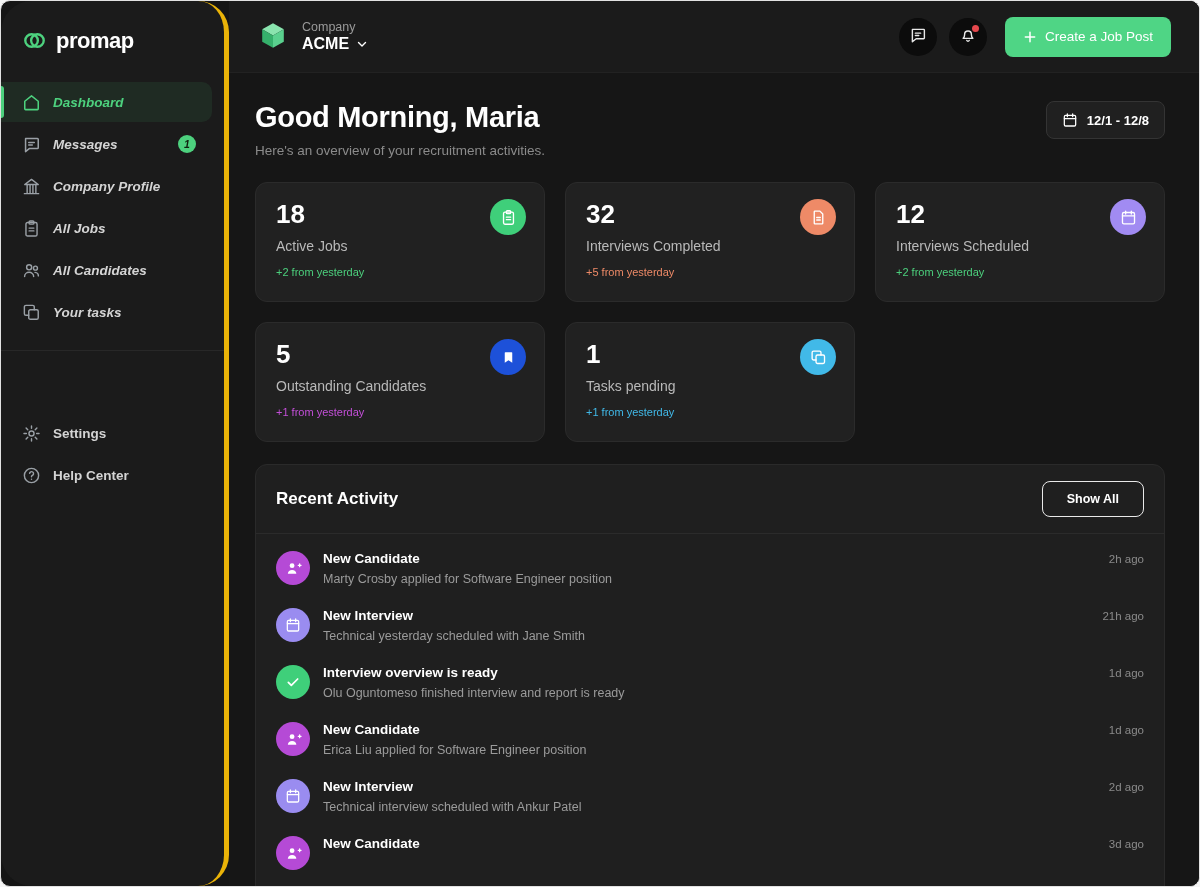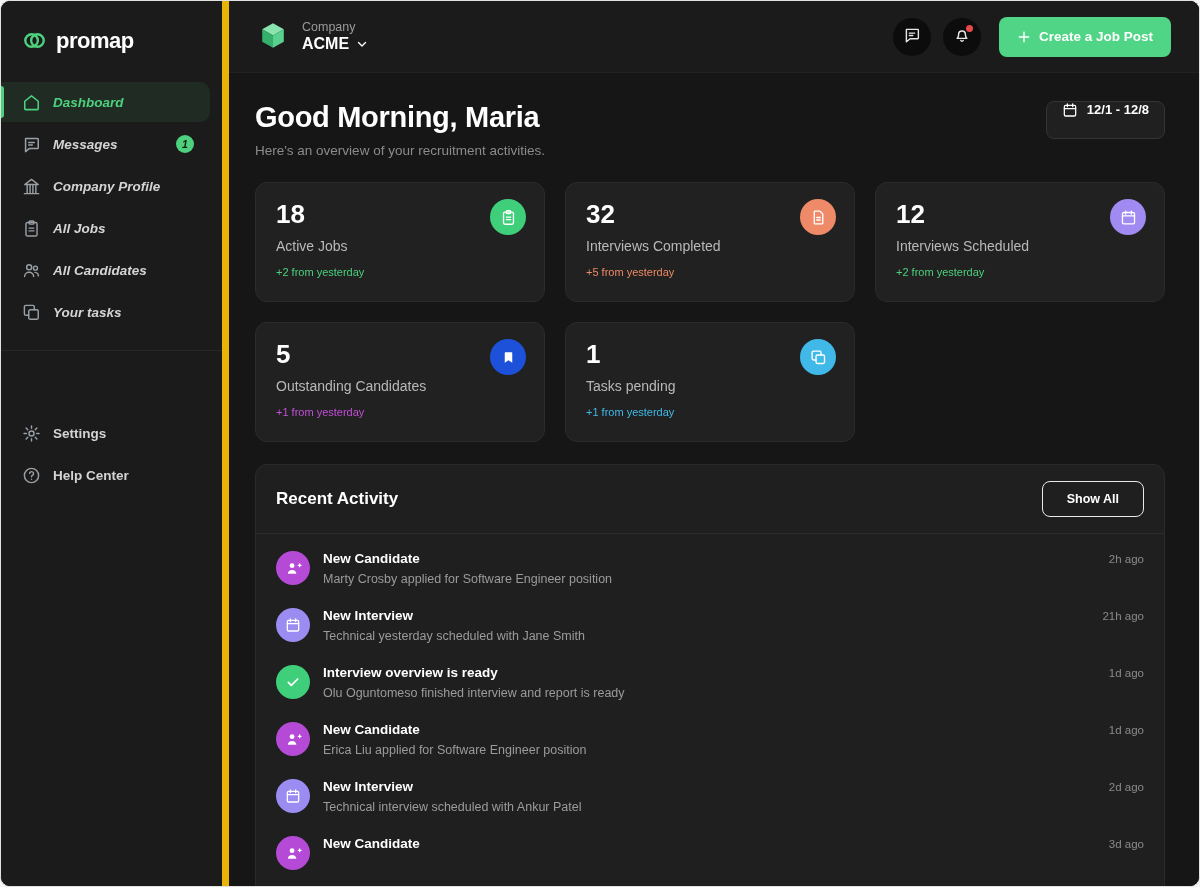--- a/index.html
+++ b/index.html
@@ -1,20 +1,20 @@
 <!DOCTYPE html>
 <html><head>
 <meta charset="utf-8">
 <style>
   * { margin:0; padding:0; box-sizing:border-box; }
   html,body { width:1200px; height:887px; background:#f5f5f5; font-family:"Liberation Sans","DejaVu Sans",sans-serif; }
   .app { width:1200px; height:887px; display:flex; background:#151515; border-radius:10px; overflow:hidden; border:1px solid #e2e2e2; }
 
   
-  .sidebar { width:228px; background:#1b1b1b; border-right:7px solid #eab308; display:flex; flex-direction:column; flex-shrink:0; }
+  .sidebar { width:228px; background:#1b1b1b; border-right:5px solid #eab308; display:flex; flex-direction:column; flex-shrink:0;border-radius:31px; }
   .logo-row { display:flex; align-items:center; gap:8px; padding:26px 20px 28px 20px; }
   .logo-row svg { flex-shrink:0; }
   .logo-text { color:#ffffff; font-size:22px; font-weight:700; letter-spacing:-0.5px; }
   .nav { display:flex; flex-direction:column; gap:2px;font-style:italic; }
   .nav-item { position:relative; display:flex; align-items:center; gap:12px; height:40px; padding:0 16px 0 20px; margin-right:12px; color:#d4d4d4; font-size:13.5px; font-weight:600; border-radius:0 10px 10px 0; cursor:pointer; text-decoration:none; }
   .nav-item .nicon { width:20px; height:20px; display:flex; align-items:center; justify-content:center; color:#9aa0a6; }
   .nav-item.active { background:rgba(77,209,126,0.09); color:#4dd17e; }
   .nav-item.active .nicon { color:#4dd17e; }
   .nav-item.active::before { content:""; position:absolute; left:0; top:4px; bottom:4px; width:3px; background:#4dd17e; border-radius:0 3px 3px 0; }
   .nav-badge { margin-left:auto; background:#4dd17e; color:#10210f; width:18px; height:18px; border-radius:50%; font-size:10.5px; font-weight:700; display:flex; align-items:center; justify-content:center; }
@@ -24,28 +24,28 @@
   
   .main { flex:1; display:flex; flex-direction:column; background:#161616; min-width:0; }
   .topbar { height:72px; background:#1b1b1b; display:flex; align-items:center; justify-content:space-between; padding:0 28px 0 26px; border-bottom:1px solid #222; flex-shrink:0; }
   .company { display:flex; align-items:center; gap:11px; cursor:pointer; }
   .company-meta { display:flex; flex-direction:column; gap:1px; }
   .company-label { color:#9a9a9a; font-size:12.5px; }
   .company-name-row { display:flex; align-items:center; gap:6px; color:#fff; font-size:16px; font-weight:700; }
   .topbar-right { display:flex; align-items:center; gap:12px; }
   .icon-circle { width:38px; height:38px; border-radius:50%; background:#0c0c0c; border:none; display:flex; align-items:center; justify-content:center; color:#e8e8e8; cursor:pointer; position:relative; }
   .icon-circle .dot { position:absolute; top:7px; right:8px; width:7px; height:7px; border-radius:50%; background:#e5484d; }
-  .create-btn { display:flex; align-items:center; gap:8px; background:#4fd585; color:#ffffff; border:none; border-radius:8px; height:40px; padding:0 18px; font-size:13.5px; font-weight:700; font-family:inherit; cursor:pointer; margin-left:6px; }
+  .create-btn { display:flex; align-items:center; gap:8px; background:#4fd585; color:#ffffff; border:none; border-radius:8px; height:40px; padding:0 18px; font-size:13.5px; font-weight:400; font-family:inherit; cursor:pointer; margin-left:6px; }
 
   
   .content { flex:1; padding:28px 34px 0 26px; overflow:hidden; }
   .page-head { display:flex; justify-content:space-between; align-items:flex-start; }
   .greeting { color:#ffffff; font-size:29px; font-weight:700; letter-spacing:-0.3px; }
   .subtitle { color:#8b8b8b; font-size:13.5px; margin-top:9px; }
-  .date-btn { display:flex; gap:9px; background:#202020; border:1px solid #343434; color:#fff; border-radius:8px; height:38px; padding:0 15px; font-size:13px; font-weight:700; font-family:inherit; cursor:pointer; }
+  .date-btn { display:flex; align-items:center; gap:9px; background:#202020; border:1px solid #343434; color:#fff; border-radius:8px; height:38px; padding:0 15px; font-size:13px; font-weight:700; font-family:inherit; cursor:pointer; }
 
   .stats-grid { display:grid; grid-template-columns:repeat(3,1fr); gap:20px; margin-top:24px; }
   .stat-card { background:#212121; border:1px solid #2b2b2b; border-radius:12px; height:120px; padding:16px 20px 12px 20px; position:relative; }
   .stat-value { color:#ffffff; font-size:26px; font-weight:700; }
   .stat-label { color:#b9b9b9; font-size:14px; margin-top:8px; }
   .stat-delta { font-size:11px; margin-top:12px; font-weight:400; }
   .stat-icon { position:absolute; top:16px; right:18px; width:36px; height:36px; border-radius:50%; display:flex; align-items:center; justify-content:center; color:#fff; }
 
   .activity-card { margin-top:22px; background:#1f1f1f; border:1px solid #2a2a2a; border-radius:12px 12px 0 0; }
   .activity-head { display:flex; align-items:center; justify-content:space-between; padding:16px 20px; border-bottom:1px solid #2b2b2b; }

